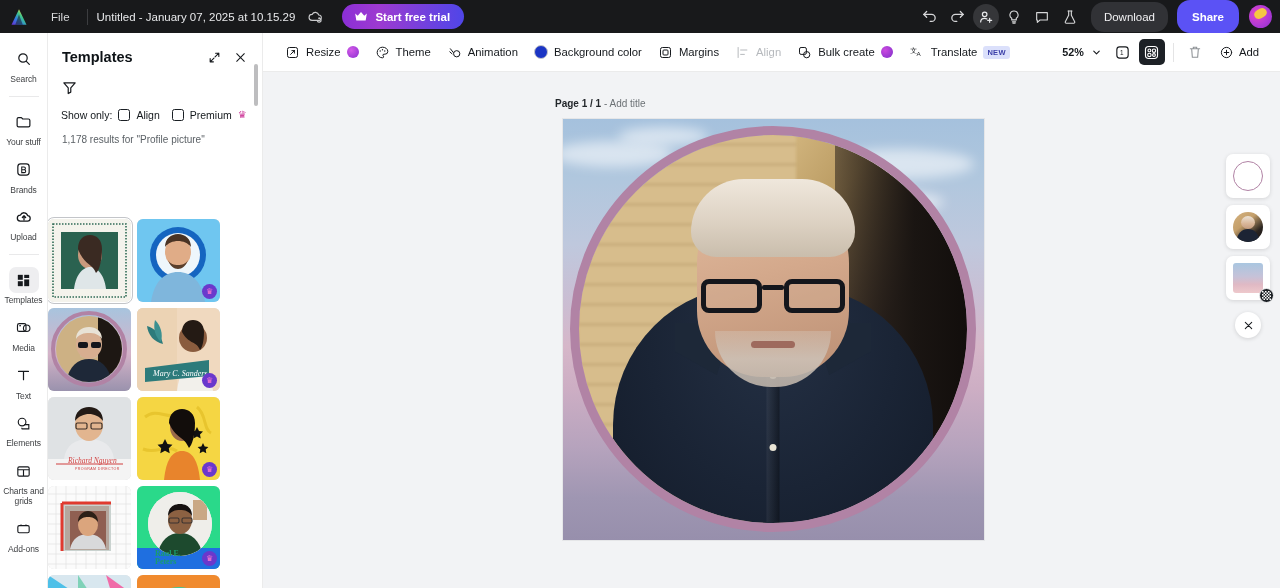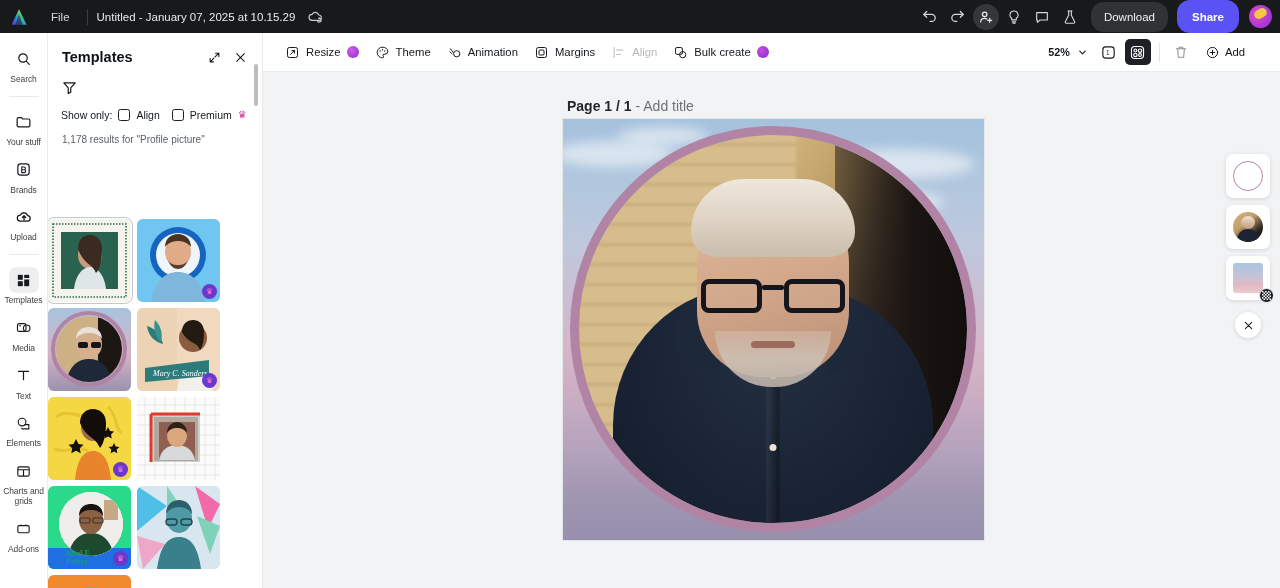--- a/index.html
+++ b/index.html
@@ -162,21 +162,21 @@
     position: absolute; left: 206px; top: 31px;
     width: 4px; height: 42px; border-radius: 2px; background: #bdbdbf;
     cursor: pointer;
   }
 
   
   .toolbar {
     position: absolute; top: 33px; left: 263px;
     width: 1017px; height: 39px; background: #fff;
     border-bottom: 1px solid #ebebeb;
-    display: flex; align-items: center; padding: 0 27px 0 14px;
+    display: flex; align-items: center; padding: 0 13px 0 14px;
   }
   .tb-item {
     display: flex; align-items: center; gap: 6px;
     height: 27px; padding: 0 8px; border-radius: 5px;
     font-size: 11.3px; color: #14181c; cursor: pointer; white-space: nowrap;
   }
   .tb-item.disabled { color: #b6b9bd; cursor: default; }
   .dot-badge { width: 12px; height: 12px; border-radius: 50%; flex: none; }
   .new-badge {
     background: #dbe0fb; color: #3b3fa8; font-size: 7.5px; font-weight: bold;
@@ -194,22 +194,22 @@
     display: flex; align-items: center; gap: 5px; font-size: 11.3px;
     color: #14181c; padding: 0 8px; height: 27px; border-radius: 5px; cursor: pointer;
   }
 
   
   .canvas-area {
     position: absolute; top: 72px; left: 263px;
     width: 1017px; height: 516px; background: #f2f3f5;
   }
   .page-label {
-    position: absolute; top: 26px; left: 304px;
-    font-size: 14px; color: #4c5155; white-space: nowrap; text-align: right;
+    position: absolute; top: 26px; left: 292px;
+    font-size: 10px; color: #4c5155; white-space: nowrap; text-align: right;
   }
   .page-label b { font-weight: bold; color: #23272b; }
   .page-label .muted { color: #6c7175; }
   .canvas-page {
     position: absolute; left: 300px; top: 47px;
     width: 421px; height: 421px;
     background: linear-gradient(to bottom,
       #a5c1dd 0%, #b0c7de 14%, #bfc8dd 30%,
       #cbbdd2 44%, #d6b7c9 54%, #cdaec4 64%,
       #b6a3bd 78%, #9f96b2 90%, #978fac 100%);
@@ -379,20 +379,26 @@
     <div class="hdr-file">File</div>
     <div class="hdr-sep"></div>
     <div class="hdr-doctitle">Untitled - January 07, 2025 at 10.15.29</div>
     <div class="hdr-cloud">
       <svg width="17" height="17" viewBox="0 0 24 24" fill="none" stroke="#c9cacc" stroke-width="1.6" class="svgw">
         <path d="M7 17.5h9.2a3.8 3.8 0 0 0 .4-7.6A5 5 0 0 0 7.3 9 3.9 3.9 0 0 0 7 17.5z"></path>
         <path d="M14.5 17.8a2.7 2.7 0 1 0 2.2-3.2"></path>
         <path d="M17.6 13.2l-.9 1.4 1.6.3"></path>
       </svg>
     </div>
+    <button class="trial-btn">
+      <svg width="14" height="12" viewBox="0 0 24 20" fill="#fff" class="svgw">
+        <path d="M2 4l4.4 4L12 1.6 17.6 8 22 4l-2 12H4L2 4z"></path>
+      </svg>
+      <span>Start free trial</span>
+    </button>
 
     <div class="hdr-right">
       <div class="hdr-icon">
         <svg width="17" height="17" viewBox="0 0 24 24" fill="none" stroke="#d6d7d9" stroke-width="1.8" stroke-linecap="round" class="svgw">
           <path d="M4 9h11a5 5 0 0 1 0 10h-2"></path>
             <path d="M8 5L4 9l4 4"></path>
         </svg>
       </div>
       <div class="hdr-icon">
         <svg width="17" height="17" viewBox="0 0 24 24" fill="none" stroke="#d6d7d9" stroke-width="1.8" stroke-linecap="round" class="svgw">
@@ -634,20 +640,34 @@
           <path d="M18 12c6 6 8 14 6 22-6-5-8-14-6-22z" fill="#3b9090"></path>
           <circle cx="56" cy="30" r="14" fill="#8a5c3e"></circle>
           <path d="M40 83c2-18 8-26 18-26s16 8 18 26z" fill="#f2f0eb"></path>
           <path d="M45 24c0-8 5-12 11-12s11 4 11 12c0 10-2 16-4 18-3-9-12-6-18-18z" fill="#241a14"></path>
           <path d="M8 60l64-8v16L8 74z" fill="#2d7b7b"></path>
           <text x="16" y="68" font-family="Liberation Serif, serif" font-size="8" fill="#fff" font-style="italic">Mary C. Sanders</text>
         </svg>
         <div class="crown-badge">♛</div>
       </div>
 
+      <div class="thumb">
+        <svg viewBox="0 0 83 83" width="83" height="83" class="svgw">
+          <rect width="83" height="83" fill="#f4f4f4"></rect>
+          <rect width="83" height="62" fill="#dfe2e4"></rect>
+          <path d="M16 62c2-14 11-20 25-20s23 6 25 20z" fill="#e9eaec"></path>
+          <ellipse cx="41" cy="28" rx="14" ry="16" fill="#e2b58f"></ellipse>
+          <path d="M27 24c0-9 6-14 14-14s14 5 14 14c-4-5-9-7-14-7s-10 2-14 7z" fill="#231a15"></path>
+          <rect x="28" y="26" width="11" height="6" rx="1.5" fill="none" stroke="#3a2f28" stroke-width="1.2"></rect>
+          <rect x="43" y="26" width="11" height="6" rx="1.5" fill="none" stroke="#3a2f28" stroke-width="1.2"></rect>
+          <path d="M8 67h67" stroke="#cf3f3f" stroke-width="1.2"></path>
+          <text x="20" y="66" font-family="Liberation Serif, serif" font-size="7.5" fill="#cf3f3f" font-style="italic">Richard Nguyen</text>
+          <text x="27" y="73" font-family="Liberation Sans, sans-serif" font-size="3.6" fill="#cf3f3f" letter-spacing="0.4">PROGRAM DIRECTOR</text>
+        </svg>
+      </div>
 
       <div class="thumb">
         <svg viewBox="0 0 83 83" width="83" height="83" class="svgw">
           <rect width="83" height="83" fill="#f5d643"></rect>
           <path d="M8 20c12-10 24 4 34-4" stroke="#e8c52e" stroke-width="3" fill="none"></path>
           <path d="M60 10c10 8 6 22 14 26" stroke="#e8c52e" stroke-width="3" fill="none"></path>
           <path d="M6 52c14 6 22-6 34 2" stroke="#e8c52e" stroke-width="3" fill="none"></path>
           <path d="M28 42l2.5 5 5 .7-3.7 3.5.9 5-4.7-2.5-4.7 2.5.9-5-3.7-3.5 5-.7z" fill="#111"></path>
           <path d="M60 30l2 4 4 .6-3 2.8.7 4-3.7-2-3.7 2 .7-4-3-2.8 4-.6z" fill="#111"></path>
           <path d="M66 46l1.7 3.4 3.7.5-2.7 2.6.6 3.7-3.3-1.8-3.3 1.8.6-3.7-2.7-2.6 3.7-.5z" fill="#111"></path>
@@ -757,20 +777,24 @@
     </div>
 
     <div class="tb-item">
       <svg width="15" height="15" viewBox="0 0 24 24" fill="none" stroke="#16191d" stroke-width="1.6" class="svgw">
         <circle cx="15.5" cy="14" r="5"></circle>
         <path d="M10.5 12.5L5 5.5M8.5 14.5L4 10.5"></path>
       </svg>
       <span>Animation</span>
     </div>
 
+    <div class="tb-item">
+      <span class="dot-badge" style="width:14px;height:14px;background:#1b35c4;border:1px solid #c7c8ca"></span>
+      <span>Background color</span>
+    </div>
 
     <div class="tb-item">
       <svg width="15" height="15" viewBox="0 0 24 24" fill="none" stroke="#16191d" stroke-width="1.6" class="svgw">
         <rect x="4" y="4" width="16" height="16" rx="3"></rect>
         <rect x="8" y="8" width="8" height="8" rx="1.5"></rect>
       </svg>
       <span>Margins</span>
     </div>
 
     <div class="tb-item disabled">
@@ -782,20 +806,28 @@
 
     <div class="tb-item">
       <svg width="15" height="15" viewBox="0 0 24 24" fill="none" stroke="#16191d" stroke-width="1.6" class="svgw">
         <rect x="4" y="4" width="11" height="11" rx="2.5"></rect>
         <circle cx="15.5" cy="15.5" r="5"></circle>
       </svg>
       <span>Bulk create</span>
       <span class="dot-badge" style="background:radial-gradient(circle at 35% 35%,#cc4ae0,#7d2fc9)"></span>
     </div>
 
+    <div class="tb-item">
+      <svg width="16" height="15" viewBox="0 0 24 24" fill="#16191d" class="svgw">
+        <text x="1" y="12" font-family="Liberation Sans, sans-serif" font-size="11">文</text>
+        <text x="11" y="18" font-family="Liberation Sans, sans-serif" font-size="10">A</text>
+      </svg>
+      <span>Translate</span>
+      <span class="new-badge">NEW</span>
+    </div>
 
     <div class="tb-right">
       <span class="zoom-txt">52%</span>
       <div class="tb-ico" style="width:20px">
         <svg width="11" height="11" viewBox="0 0 24 24" fill="none" stroke="#16191d" stroke-width="2.4" stroke-linecap="round" stroke-linejoin="round" class="svgw">
           <path d="M6 9l6 6 6-6"></path>
         </svg>
       </div>
       <div class="tb-ico">
         <svg width="17" height="17" viewBox="0 0 24 24" fill="none" stroke="#16191d" stroke-width="1.6" class="svgw">

